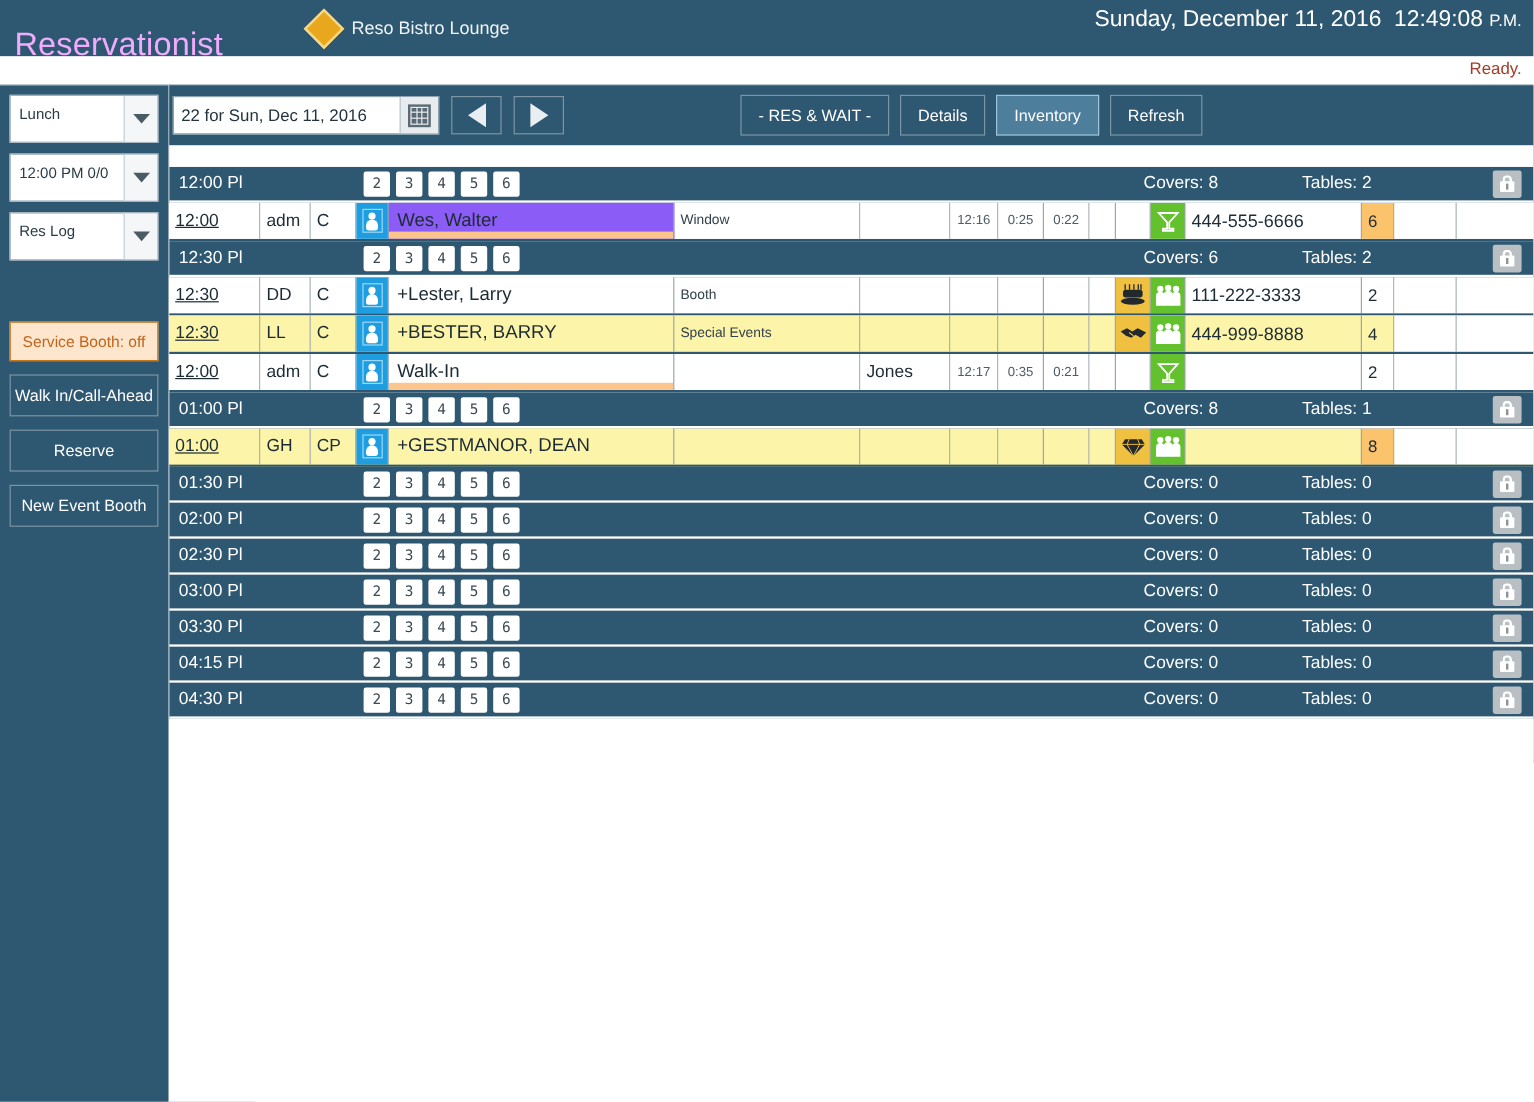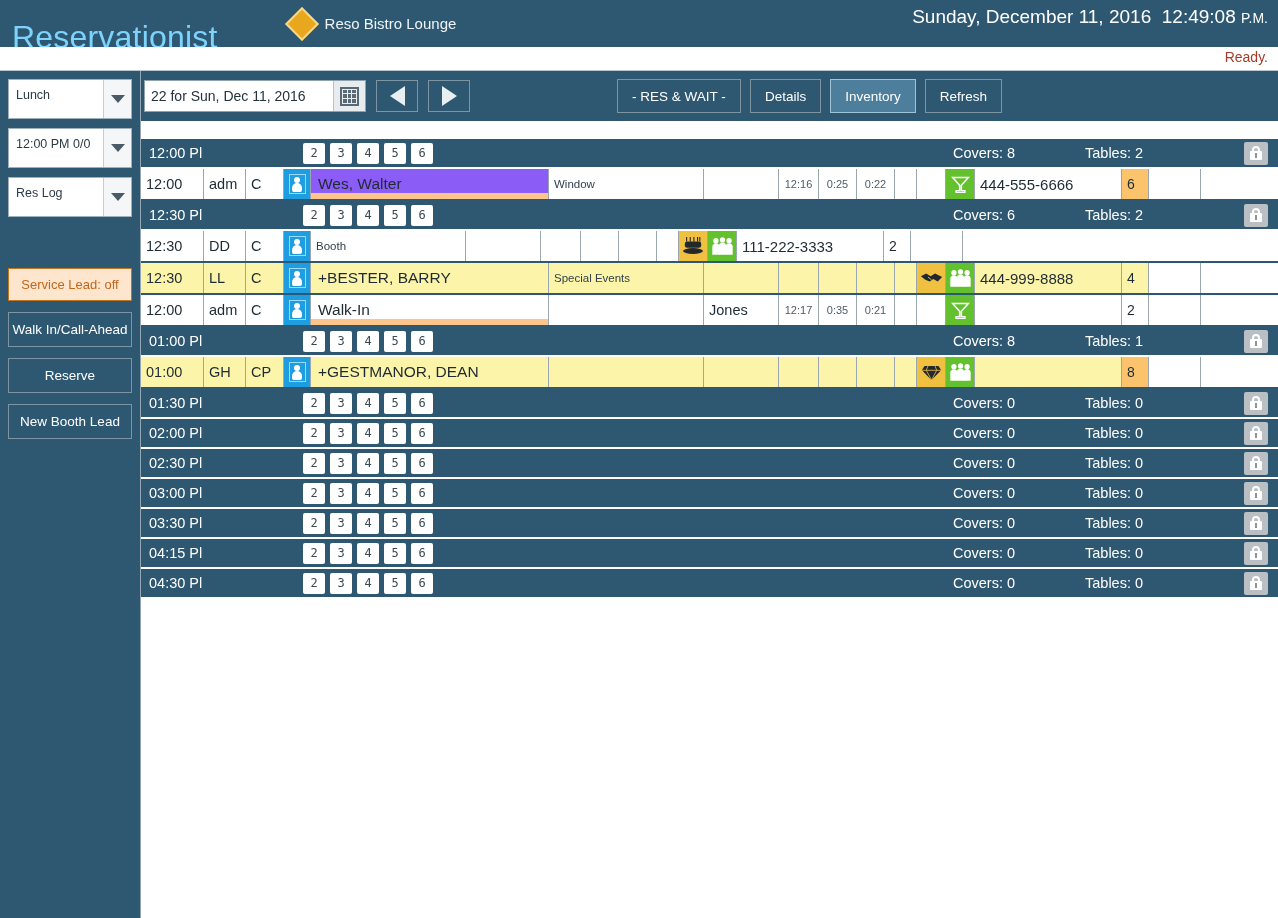--- a/index.html
+++ b/index.html
@@ -9,21 +9,21 @@
     font-family:"Liberation Sans",sans-serif;
     overflow:hidden;
     -webkit-font-smoothing:antialiased;
   }
   
   .topbar{
     height:47px;background:#2e5871;color:#ffffff;
     display:flex;align-items:center;position:relative;
   }
   .app-title{
-    font-size:32px;margin-left:12px;letter-spacing:.2px;font-weight:400;color:#7dd3fc;margin-top:28px;
+    font-size:27px;margin-left:12px;letter-spacing:.2px;font-weight:400;color:#f0abfc;margin-top:28px;
   }
   .venue{
     display:flex;align-items:center;margin-left:72px;
   }
   .diamond{
     width:20px;height:20px;background:#e8a71c;
     transform:rotate(45deg);border:2px solid #f6d98a;margin-right:11px;
   }
   .venue-name{font-size:15px;color:#eef3f6;}
   .clock{
@@ -143,21 +143,21 @@
   .res-row{
     height:32px;display:flex;align-items:stretch;background:#ffffff;
     border-bottom:2px solid #2e5871;box-sizing:border-box;
   }
   .res-row.yellow{background:#fcf4a8;}
   .rc{
     border-right:1px solid #9aa7ae;display:flex;align-items:center;
     font-size:14.5px;color:#1d2b34;box-sizing:border-box;overflow:hidden;
     white-space:nowrap;padding-left:5px;
   }
-  .rc.c-time{width:63px;}
+  .rc.c-time{width:76px;text-decoration:underline;}
   .rc.c-init{width:42px;}
   .rc.c-code{width:38px;}
   .rc.c-per{
     width:27px;background:#1e9ee0;padding:0;justify-content:center;border-right:1px solid #9aa7ae;
   }
   .person{position:relative;width:17px;height:20px;border:1px solid #9bd9f7;box-sizing:border-box;}
   .person .hd{position:absolute;top:2px;left:50%;margin-left:-3px;width:6px;height:6px;border-radius:50%;background:#ffffff;}
   .person .bd{position:absolute;bottom:1px;left:50%;margin-left:-5px;width:10px;height:9px;border-radius:5px 5px 2px 2px;background:#ffffff;}
   .rc.c-name{
     width:238px;font-size:15.5px;position:relative;padding-left:7px;
@@ -214,24 +214,24 @@
           <div class="caret"></div>
         </div>
     </div>
     <div class="combo">
       <div class="val">Res Log</div>
       <div class="arrowbox">
           <div class="caret"></div>
         </div>
     </div>
     <div class="sb-spacer"></div>
-    <div class="sbtn service">Service Lead: off</div>
+    <div class="sbtn service">Service Booth: off</div>
     <div class="sbtn">Walk In/Call-Ahead</div>
     <div class="sbtn">Reserve</div>
-    <div class="sbtn">New Booth Lead</div>
+    <div class="sbtn">New Event Booth</div>
   </div>
 
   <div class="main">
 
     <div class="toolbar">
       <div class="datebox">
         <div class="dtext">22 for Sun, Dec 11, 2016</div>
         <div class="calbtn">
           <div class="calglyph">
               <i></i>
@@ -332,20 +332,23 @@
         <div class="res-row">
           <div class="rc c-time" style="background:#ffffff;">12:30</div>
           <div class="rc c-init" style="background:#ffffff;">DD</div>
           <div class="rc c-code" style="background:#ffffff;">C</div>
           <div class="rc c-per">
             <div class="person">
               <div class="hd"></div>
               <div class="bd"></div>
             </div>
           </div>
+          <div class="rc c-name" style="background:#ffffff;">
+            <span class="nm">+Lester, Larry</span>
+          </div>
           <div class="rc c-note" style="background:#ffffff;">Booth</div>
           <div class="rc c-sv1" style="background:#ffffff;"></div>
           <div class="rc c-sv2" style="background:#ffffff;"></div>
           <div class="rc c-sv3" style="background:#ffffff;"></div>
           <div class="rc c-sv4" style="background:#ffffff;"></div>
           <div class="rc c-blank" style="background:#ffffff;"></div>
           <div class="rc c-ico1" style="background:#f0c040;">
             <span class="ico">
               <svg width="22" height="20" viewBox="0 0 24 22">
                 <g stroke="#23282c" stroke-width="1.2">

